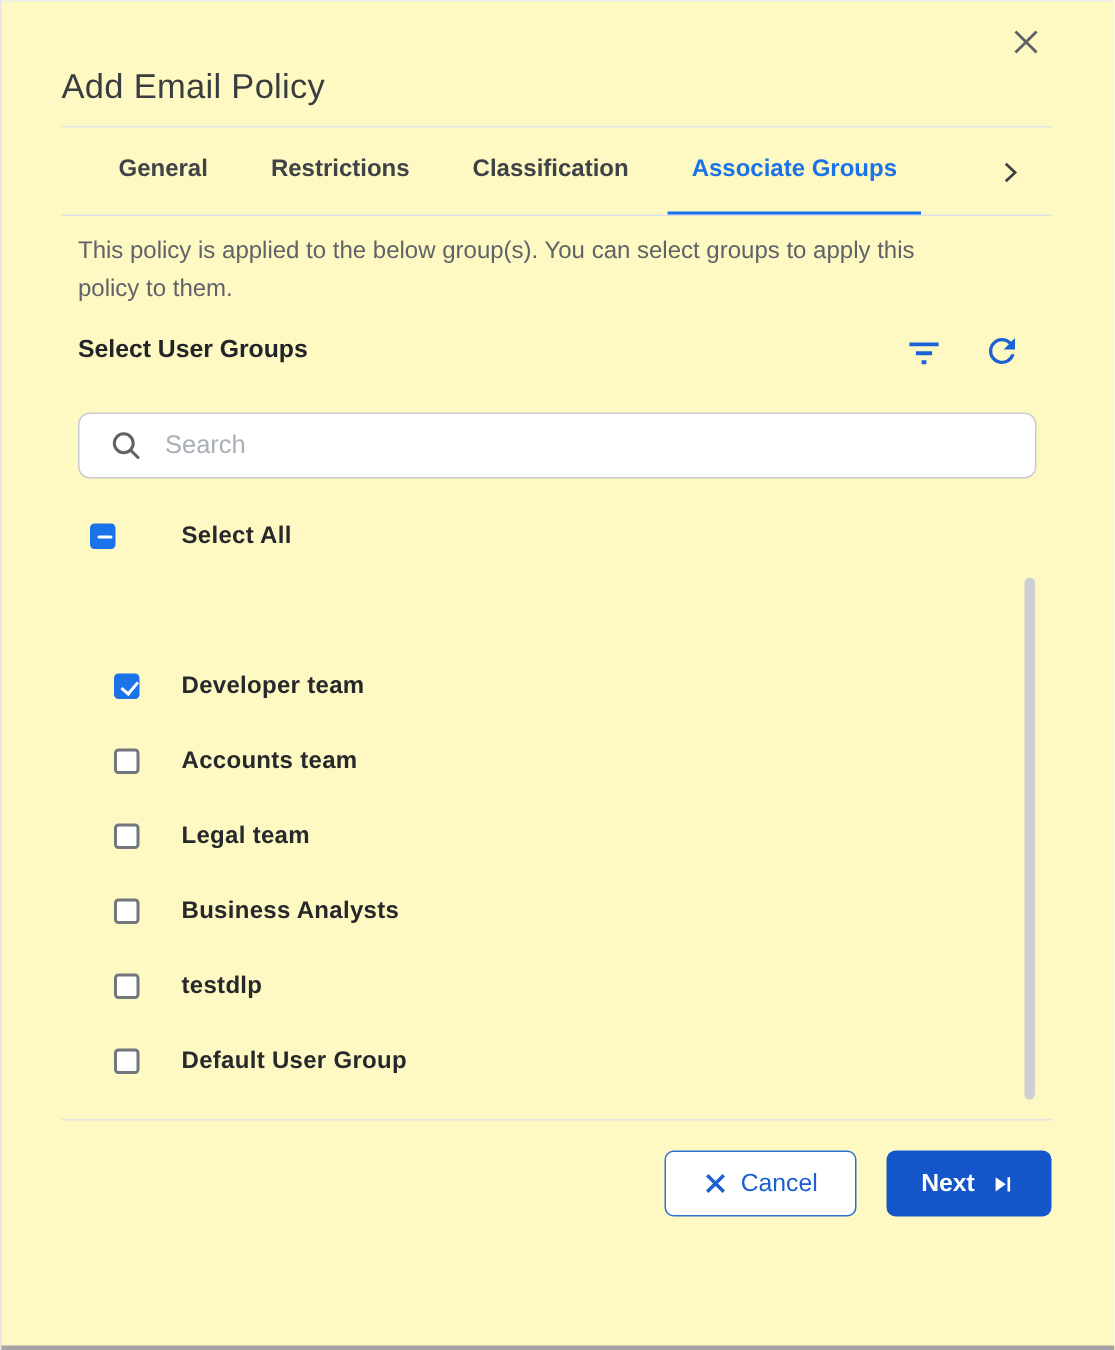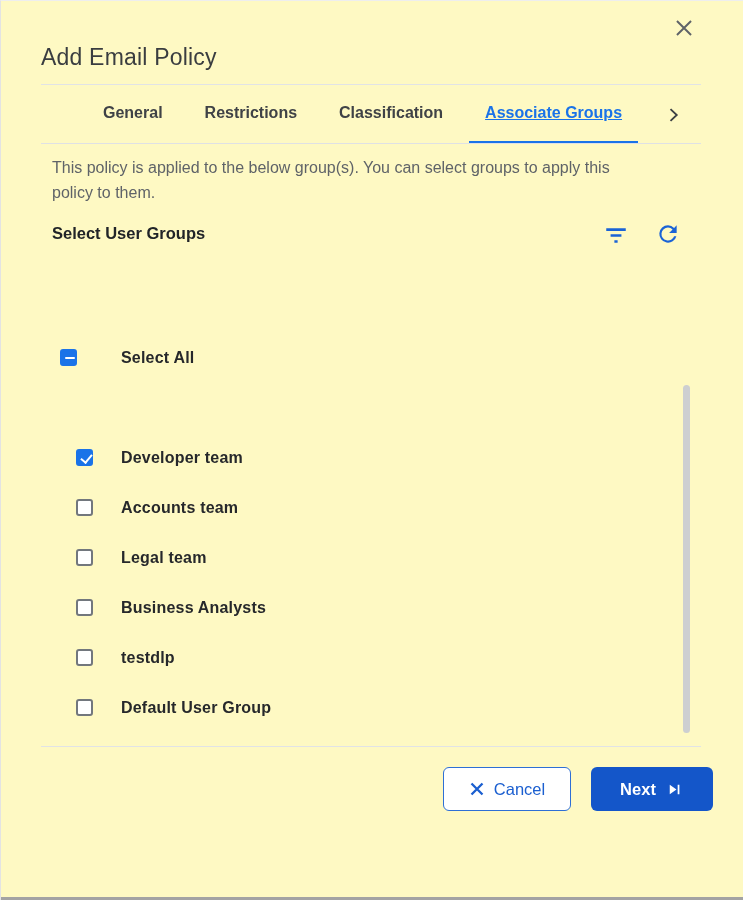--- a/index.html
+++ b/index.html
@@ -31,29 +31,29 @@
   }
   .divider {
     position:absolute; left:40px; width:660px; height:1px; background:#e1e3e6;
   }
   .divider.under-title { top:83px; }
   .divider.under-tabs  { top:142px; background:#dfe1e5; }
   .divider.above-footer{ top:745px; }
   
   .tabs {
     position:absolute; top:84px; left:0; right:0; height:59px;
-    display:flex; padding-left:86px; gap:10px;
+    display:flex; padding-left:62px; gap:10px;
   }
   .tab {
     height:59px; padding:0 16px;
     display:flex; align-items:center;
     font-size:16px; font-weight:600; color:#3f4246;
     border-bottom:3px solid transparent; cursor:pointer; white-space:nowrap;
   }
-  .tab.active { color:#1a73e8; border-bottom-color:#1a73e8;text-decoration:underline; }
+  .tab.active { color:#1a73e8; border-bottom-color:#1a73e8; }
   .tabs-overflow {
     position:absolute; left:662px; top:104px; width:20px; height:20px; cursor:pointer;
   }
   
   .description {
     position:absolute; left:51px; top:154px; width:600px;
     font-size:16px; line-height:25px; color:#5f6368;
   }
   .section-row { position:absolute; left:0; right:0; top:220px; height:28px;padding-left:20px; }
   .section-label {
@@ -116,21 +116,21 @@
     display:flex; align-items:center; justify-content:center;
     font-family:"Liberation Sans", sans-serif;
     font-size:16.5px; cursor:pointer;
   }
   .btn-cancel {
     left:442px; width:128px;
     background:#fff; border:1px solid #2e6fd5; color:#1b5fd0;
     font-weight:500; gap:9px;
   }
   .btn-next {
-    left:590px; width:122px;
+    left:590px; width:110px;
     background:#1456c9; border:none; color:#ffffff;
     font-weight:600; gap:9px;
   }
 </style>
 </head>
 <body>
 
 <div class="dialog">
 
   <div class="close-btn">
@@ -172,20 +172,29 @@
     </div>
     <div class="icon-btn refresh-btn">
       <span style="display:flex">
         <svg width="26" height="26" viewBox="0 0 24 24">
             <path d="M17.65 6.35A7.95 7.95 0 0 0 12 4a8 8 0 1 0 7.73 10h-2.08A6 6 0 1 1 12 6c1.66 0 3.14.69 4.22 1.78L13 11h7V4l-2.35 2.35z" fill="#1a63d6"></path>
           </svg>
       </span>
     </div>
   </div>
 
+  <div class="search-box">
+    <span class="mag">
+      <svg width="24" height="24" viewBox="0 0 24 24">
+          <circle cx="10.5" cy="10.5" r="6.3" fill="none" stroke="#5f6368" stroke-width="2"></circle>
+          <line x1="15.3" y1="15.3" x2="20" y2="20" stroke="#5f6368" stroke-width="2" stroke-linecap="round"></line>
+        </svg>
+    </span>
+    <input type="text" placeholder="Search" style="">
+  </div>
 
   <div class="row select-all-row">
     <span class="checkbox" data-state="indeterminate"></span>
     <span class="label">Select All</span>
   </div>
 
   <div class="row group-row" style="top:445px">
     <span class="checkbox" data-state="checked"></span>
     <span class="label">Developer team</span>
   </div>

